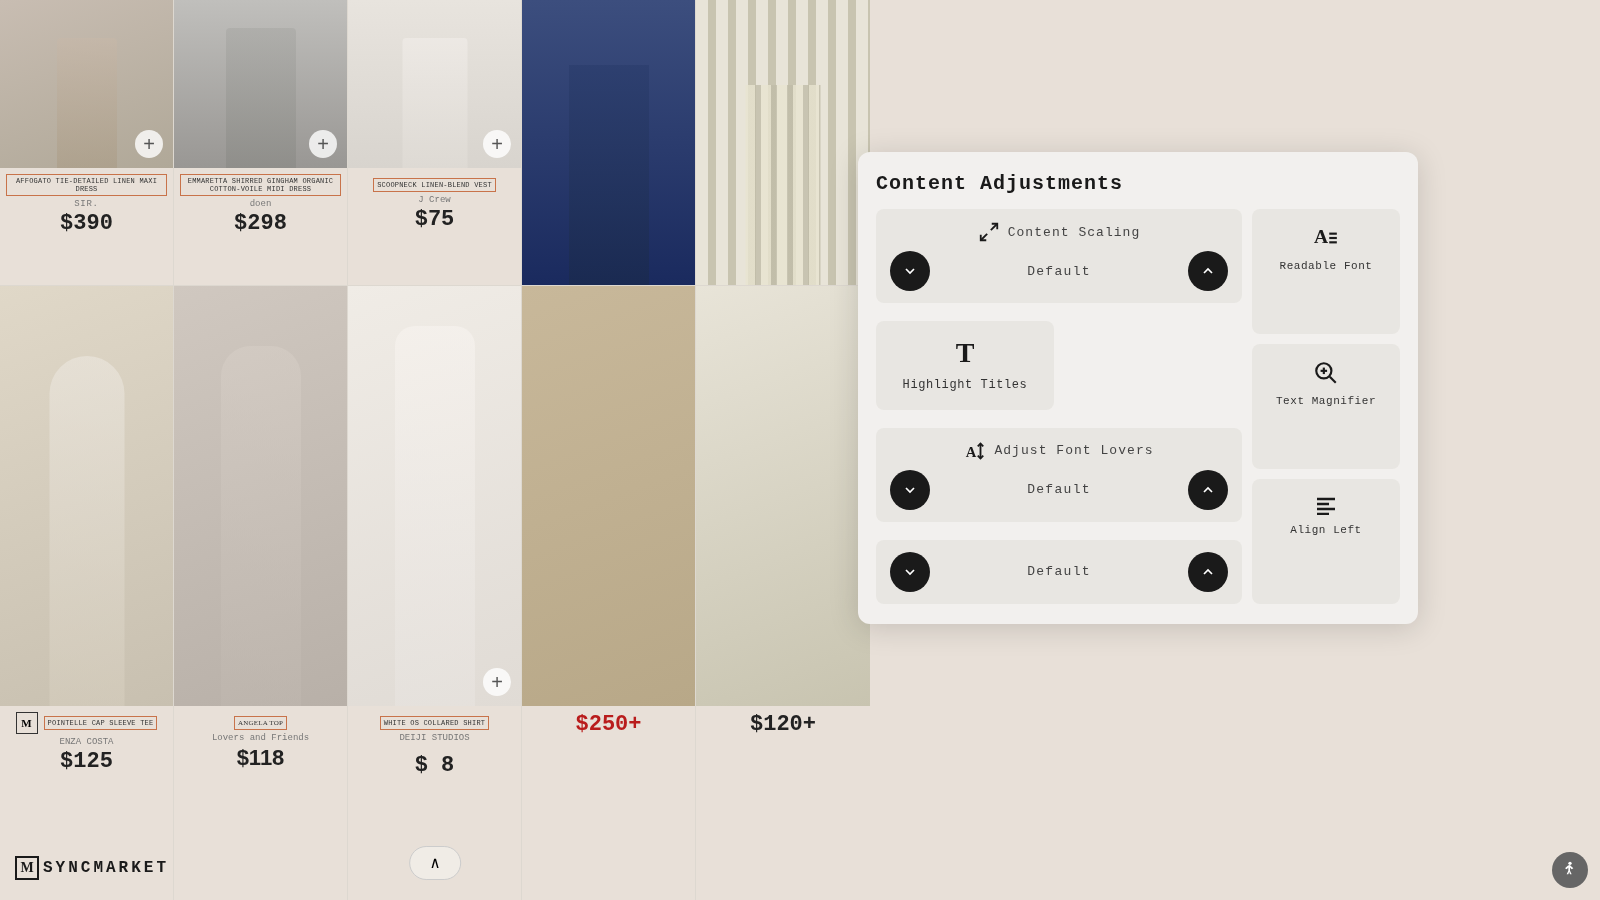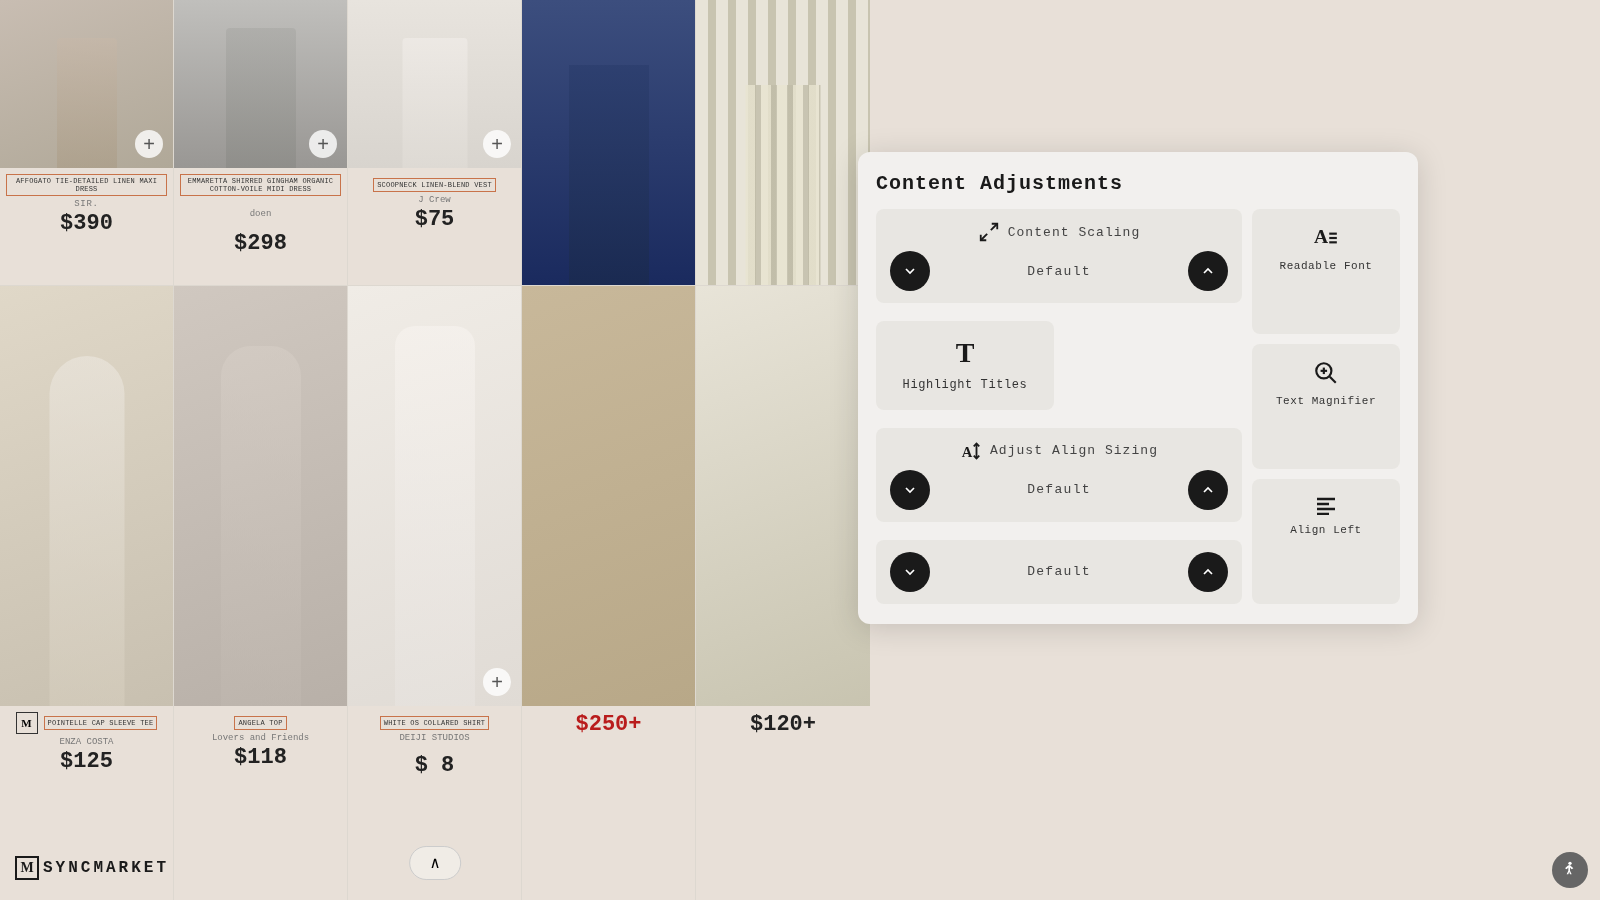--- a/index.html
+++ b/index.html
@@ -31,22 +31,22 @@
         <div style="font-size:22px;font-weight:bold;color:#222;font-family:'Courier New',monospace;">$390</div>
       </div>
     </div>
 
     <div style="position:relative;overflow:hidden;border-right:1px solid #ddd8d0;">
       <div style="height:168px;background:linear-gradient(180deg,#c0bfbc,#999794);position:relative;">
         <div style="position:absolute;bottom:0;left:50%;transform:translateX(-50%);width:70px;height:140px;background:linear-gradient(180deg,#a8a8a4,#888884);border-radius:4px 4px 0 0;opacity:0.6;"></div>
         <button style="position:absolute;bottom:10px;right:10px;width:28px;height:28px;background:rgba(255,255,255,0.8);border-radius:50%;border:none;font-size:20px;cursor:pointer;display:flex;align-items:center;justify-content:center;color:#555;">+</button>
       </div>
       <div style="padding:6px 6px;text-align:center;">
-        <div style="display:inline-block;border:1.5px solid #c8734a;padding:2px 3px;font-size:7px;font-family:'Courier New',monospace;letter-spacing:0.03em;color:#333;text-transform:uppercase;margin-bottom:13px;">EMMARETTA SHIRRED GINGHAM ORGANIC COTTON-VOILE MIDI DRESS</div>
-        <div style="font-size:9px;color:#777;font-family:'Courier New',monospace;margin-bottom:12px;">doen</div>
+        <div style="display:inline-block;border:1.5px solid #c8734a;padding:2px 3px;font-size:7px;font-family:'Courier New',monospace;letter-spacing:0.03em;color:#333;text-transform:uppercase;margin-bottom:3px;">EMMARETTA SHIRRED GINGHAM ORGANIC COTTON-VOILE MIDI DRESS</div>
+        <div style="font-size:9px;color:#777;font-family:'Courier New',monospace;margin-bottom:2px;">doen</div>
         <div style="font-size:22px;font-weight:bold;color:#222;font-family:'Courier New',monospace;">$298</div>
       </div>
     </div>
 
     <div style="position:relative;overflow:hidden;border-right:1px solid #ddd8d0;">
       <div style="height:168px;background:linear-gradient(180deg,#e8e4de,#d8d4ce);position:relative;">
         <div style="position:absolute;bottom:0;left:50%;transform:translateX(-50%);width:65px;height:130px;background:linear-gradient(180deg,#f0ece8,#e0dcd6);border-radius:4px 4px 0 0;opacity:0.7;"></div>
         <button style="position:absolute;bottom:10px;right:10px;width:28px;height:28px;background:rgba(255,255,255,0.8);border-radius:50%;border:none;font-size:20px;cursor:pointer;display:flex;align-items:center;justify-content:center;color:#555;">+</button>
       </div>
       <div style="padding:6px 6px;text-align:center;">
@@ -83,23 +83,23 @@
         <div style="font-size:9px;color:#777;font-family:'Courier New',monospace;margin-bottom:2px;">ENZA COSTA</div>
         <div style="font-size:22px;font-weight:bold;color:#222;font-family:'Courier New',monospace;">$125</div>
       </div>
     </div>
 
     <div style="position:relative;overflow:hidden;border-right:1px solid #ddd8d0;">
       <div style="height:420px;background:linear-gradient(160deg,#d0c8c0,#b8b0a8);position:relative;">
         <div style="position:absolute;bottom:0;left:50%;transform:translateX(-50%);width:80px;height:360px;background:linear-gradient(180deg,#d8d0c8,#c0b8b0);border-radius:30px 30px 0 0;opacity:0.5;"></div>
       </div>
       <div style="padding:6px 6px;text-align:center;">
-        <div style="display:inline-block;border:1.5px solid #c8734a;padding:2px 3px;font-size:7px;font-family:Liberation Mono, monospace;letter-spacing:0.03em;color:#333;text-transform:uppercase;margin-bottom:3px;">ANGELA TOP</div>
+        <div style="display:inline-block;border:1.5px solid #c8734a;padding:2px 3px;font-size:7px;font-family:Liberation Serif, serif;letter-spacing:0.03em;color:#333;text-transform:uppercase;margin-bottom:3px;">ANGELA TOP</div>
         <div style="font-size:9px;color:#777;font-family:'Courier New',monospace;margin-bottom:2px;">Lovers and Friends</div>
-        <div style="font-size:22px;font-weight:bold;color:#222;font-family:Liberation Mono, monospace;">$118</div>
+        <div style="font-size:22px;font-weight:bold;color:#222;font-family:Liberation Sans, sans-serif;">$118</div>
       </div>
     </div>
 
     <div style="position:relative;overflow:hidden;border-right:1px solid #ddd8d0;">
       <div style="height:420px;background:linear-gradient(160deg,#f0ece6,#e0dbd5);position:relative;">
         <div style="position:absolute;bottom:0;left:50%;transform:translateX(-50%);width:80px;height:380px;background:linear-gradient(180deg,#f8f4f0,#e8e4e0);border-radius:20px 20px 0 0;opacity:0.6;"></div>
         <button style="position:absolute;bottom:10px;right:10px;width:28px;height:28px;background:rgba(255,255,255,0.8);border-radius:50%;border:none;font-size:20px;cursor:pointer;display:flex;align-items:center;justify-content:center;color:#555;">+</button>
       </div>
       <div style="padding:6px 6px;text-align:center;">
         <div style="display:inline-block;border:1.5px solid #c8734a;padding:2px 3px;font-size:7px;font-family:'Courier New',monospace;letter-spacing:0.03em;color:#333;text-transform:uppercase;margin-bottom:3px;">WHITE OS COLLARED SHIRT</div>
@@ -180,21 +180,21 @@
 
       <div style="background:#e8e6e2;border-radius:8px;padding:12px 14px;">
         <div style="display:flex;align-items:center;justify-content:center;gap:8px;margin-bottom:8px;">
 
           <svg width="22" height="22" viewBox="0 0 24 24" fill="none" stroke="#1a1a1a" stroke-width="2">
             <text x="2" y="18" font-size="16" fill="#1a1a1a" stroke="none" font-family="serif" font-weight="bold">A</text>
             <line x1="18" y1="4" x2="18" y2="20" stroke="#1a1a1a" stroke-width="2"></line>
             <polyline points="15,7 18,4 21,7" fill="none" stroke="#1a1a1a" stroke-width="2"></polyline>
             <polyline points="15,17 18,20 21,17" fill="none" stroke="#1a1a1a" stroke-width="2"></polyline>
           </svg>
-          <span style="font-size:13px;letter-spacing:0.08em;color:#444;">Adjust Align Sizing</span>
+          <span style="font-size:13px;letter-spacing:0.08em;color:#444;">Adjust Font Lovers</span>
         </div>
         <div style="display:flex;align-items:center;justify-content:space-between;gap:0;">
           <button style="width:40px;height:40px;border-radius:50%;background:#1a1a1a;color:white;border:none;cursor:pointer;display:flex;align-items:center;justify-content:center;">
             <svg width="16" height="16" viewBox="0 0 24 24">
                 <polyline points="6,9 12,15 18,9" stroke="white" stroke-width="2.5" fill="none"></polyline>
               </svg>
           </button>
           <span style="flex:1;text-align:center;font-size:13px;letter-spacing:0.1em;color:#444;">Default</span>
           <button style="width:40px;height:40px;border-radius:50%;background:#1a1a1a;color:white;border:none;cursor:pointer;display:flex;align-items:center;justify-content:center;">
             <svg width="16" height="16" viewBox="0 0 24 24">

